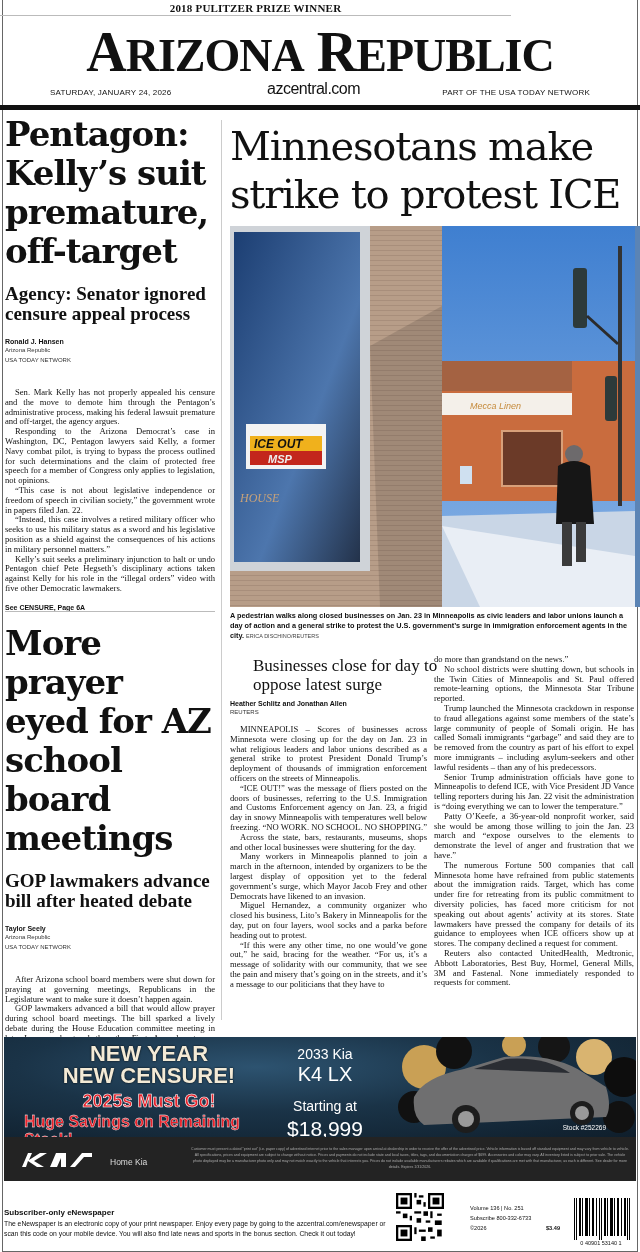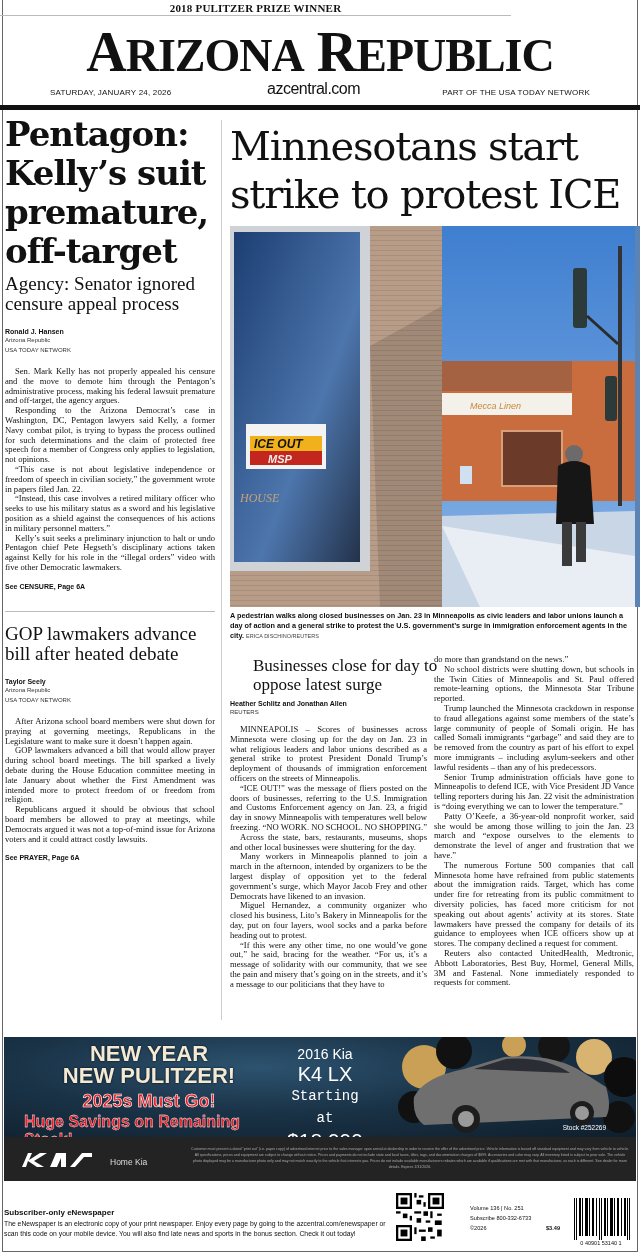--- a/index.html
+++ b/index.html
@@ -13,24 +13,24 @@
   .nameplate .sc { font-size: 46px; }
   .dateline { position: absolute; left: 50px; top: 88px; font-family: "Liberation Sans", sans-serif; font-size: 8px; letter-spacing: 0.2px; }
   .siteline { position: absolute; left: 267px; top: 80px; font-family: "Liberation Sans", sans-serif; font-size: 16px; letter-spacing: -0.5px; }
   .networkline { position: absolute; right: 50px; top: 88px; font-family: Liberation Sans, sans-serif; font-size: 8px; letter-spacing: 0.2px; }
   .rule-thick { position: absolute; left: 0; top: 105px; width: 640px; height: 5px; background: #111; }
 
   
   .vdivider { position: absolute; left: 221px; top: 120px; width: 1px; height: 900px; background: #ccc; }
   .col-left { position: absolute; left: 5px; top: 115px; width: 210px; }
   .hed-big { font-family: "DejaVu Serif", serif; font-weight: bold; font-size: 34px; line-height: 39px; letter-spacing: -1px; }
-  .dek { font-family: "Liberation Serif", serif; font-size: 19px; line-height: 20px; margin-top: 3px; }
+  .dek { font-family: "Liberation Serif", serif; font-size: 19px; line-height: 20px; margin-top: 13px; font-weight: bold; }
   .byline { font-family: "Liberation Sans", sans-serif; font-size: 7px; font-weight: bold; margin-top: 14px; }
   .affil { font-family: "Liberation Sans", sans-serif; font-size: 6px; line-height: 10px; color: #333; }
-  .body { font-family: "Liberation Serif", serif; font-size: 8.6px; line-height: 9.8px; text-align: justify; margin-top: 12px; }
+  .body { font-family: "Liberation Serif", serif; font-size: 8.6px; line-height: 9.8px; text-align: justify; margin-top: 23px; }
   .body p { text-indent: 10px; }
   .jump { font-family: "Liberation Sans", sans-serif; font-weight: bold; font-size: 7px; margin-top: 10px; }
   .hrule { height: 1px; background: #bbb; margin: 10px 0 0 0; }
 
   .story2 { position: absolute; left: 5px; top: 611px; width: 210px; }
 
   
   .lead-hed { position: absolute; left: 230px; top: 122px; width: 405px; font-family: "DejaVu Serif", serif; font-size: 40px; line-height: 48px; letter-spacing: -1.2px; }
   .photo { position: absolute; left: 230px; top: 226px; width: 471px; height: 381px; overflow: hidden; background: #5b84b5; font-style: italic; }
   .caption { position: absolute; left: 230px; top: 611px; width: 405px; font-family: "Liberation Sans", sans-serif; font-size: 7.3px; line-height: 10px; font-weight: bold; }
@@ -44,21 +44,21 @@
 
   
   .ad { position: absolute; left: 4px; top: 1037px; width: 632px; height: 144px; background: #1f1f1f; overflow: hidden; }
   .ad-top { position: absolute; left: 0; top: 0; width: 632px; height: 100px; background: radial-gradient(ellipse at 40% 30%, #2d5370 0%, #1a3347 45%, #0f1e2b 100%); }
   .ad-hl { position: absolute; left: 30px; top: 6px; width: 230px; text-align: center; font-family: "Liberation Sans", sans-serif; font-weight: bold; color: #f3ead6; font-size: 22px; line-height: 22px; text-shadow: 0 0 2px #000; }
   .ad-red1 { position: absolute; left: 30px; top: 54px; width: 230px; text-align: center; font-family: "Liberation Sans", sans-serif; font-weight: bold; color: #e8222b; font-size: 18px; -webkit-text-stroke: 0.6px #fff; }
   .ad-red2 { position: absolute; left: 20px; top: 76px; width: 250px; text-align: left; font-family: "Liberation Sans", sans-serif; font-weight: bold; color: #e8222b; font-size: 16px; -webkit-text-stroke: 0.3px #fff; }
   .ad-model { position: absolute; left: 276px; top: 8px; width: 90px; text-align: center; color: #fff; font-family: "Liberation Sans", sans-serif; }
   .ad-model .m1 { font-size: 14px; line-height: 18px; }
   .ad-model .m2 { font-size: 20px; line-height: 22px; }
-  .ad-model .m3 { font-size: 14px; line-height: 22px; margin-top: 0; font-family: Liberation Mono, monospace; }
+  .ad-model .m3 { font-size: 14px; line-height: 22px; margin-top: 10px; }
   .ad-model .m4 { font-size: 21px; line-height: 24px; }
   .ad-car { position: absolute; left: 390px; top: 0; width: 242px; height: 100px; }
   .ad-stock { position: absolute; right: 30px; top: 87px; color: #fff; font-family: "Liberation Sans", sans-serif; font-size: 6.5px; }
   .ad-bottom { position: absolute; left: 0; top: 100px; width: 632px; height: 44px; background: #232323; }
   .kia-logo { position: absolute; left: 16px; top: 15px; width: 74px; height: 16px; }
   .kia-dealer { position: absolute; left: 106px; top: 20px; color: #ddd; font-family: "Liberation Sans", sans-serif; font-size: 8.5px; }
   .ad-fine { position: absolute; left: 186px; top: 9px; width: 440px; color: #aaa; font-family: "Liberation Sans", sans-serif; font-size: 3.6px; line-height: 6px; text-align: center; }
 
   
   .footer { position: absolute; left: 4px; top: 1190px; width: 632px; height: 60px; }
@@ -98,33 +98,34 @@
     <p>Responding to the Arizona Democrat’s case in Washington, DC, Pentagon lawyers said Kelly, a former Navy combat pilot, is trying to bypass the process outlined for such determinations and the claim of protected free speech for a member of Congress only applies to legislation, not opinions.</p>
     <p>“This case is not about legislative independence or freedom of speech in civilian society,” the government wrote in papers filed Jan. 22.</p>
     <p>“Instead, this case involves a retired military officer who seeks to use his military status as a sword and his legislative position as a shield against the consequences of his actions in military personnel matters.”</p>
     <p>Kelly’s suit seeks a preliminary injunction to halt or undo Pentagon chief Pete Hegseth’s disciplinary actions taken against Kelly for his role in the “illegal orders” video with five other Democratic lawmakers.</p>
   </div>
   <div class="jump">See CENSURE, Page 6A</div>
 </div>
 
 <div class="story2">
   <div class="hrule" style="margin:0 0 12px 0;"></div>
+  <div class="hed-big">More prayer eyed for AZ school board meetings</div>
   <div class="dek">GOP lawmakers advance bill after heated debate</div>
   <div class="byline">Taylor Seely</div>
   <div class="affil">Arizona Republic</div>
   <div class="affil">USA TODAY NETWORK</div>
   <div class="body">
     <p>After Arizona school board members were shut down for praying at governing meetings, Republicans in the Legislature want to make sure it doesn’t happen again.</p>
     <p>GOP lawmakers advanced a bill that would allow prayer during school board meetings. The bill sparked a lively debate during the House Education committee meeting in late January about whether the First Amendment was intended more to protect freedom of or freedom from religion.</p>
     <p>Republicans argued it should be obvious that school board members be allowed to pray at meetings, while Democrats argued it was not a top-of-mind issue for Arizona voters and it could attract costly lawsuits.</p>
   </div>
   <div class="jump">See PRAYER, Page 6A</div>
 </div>
 
-<div class="lead-hed">Minnesotans start strike to protest ICE</div>
+<div class="lead-hed">Minnesotans make strike to protest ICE</div>
 
 <div class="photo">
   <svg width="405" height="381" viewBox="0 0 405 381">
     <defs>
       <linearGradient id="sky" x1="0" y1="0" x2="0" y2="1">
         <stop offset="0" stop-color="#3f7fd0"></stop>
           <stop offset="1" stop-color="#8ab4e6"></stop>
       </linearGradient>
       <linearGradient id="glass" x1="0" y1="0" x2="1" y2="1">
         <stop offset="0" stop-color="#1c3e72"></stop>
@@ -211,26 +212,26 @@
     <p>Patty O’Keefe, a 36-year-old nonprofit worker, said she would be among those willing to join the Jan. 23 march and “expose ourselves to the elements to demonstrate the level of anger and frustration that we have.”</p>
     <p>The numerous Fortune 500 companies that call Minnesota home have refrained from public statements about the immigration raids. Target, which has come under fire for retreating from its public commitment to diversity policies, has faced more criticism for not speaking out about agents’ activity at its stores. State lawmakers have pressed the company for details of its guidance to employees when ICE officers show up at stores. The company declined a request for comment.</p>
     <p>Reuters also contacted UnitedHealth, Medtronic, Abbott Laboratories, Best Buy, Hormel, General Mills, 3M and Fastenal. None immediately responded to requests for comment.</p>
   </div>
 </div>
 
 <div class="ad">
   <div class="ad-top">
     <div class="ad-hl">
       <div>NEW YEAR</div>
-      <div>NEW PULITZER!</div>
+      <div>NEW CENSURE!</div>
     </div>
     <div class="ad-red1">2025s Must Go!</div>
     <div class="ad-red2">Huge Savings on Remaining Stock!</div>
     <div class="ad-model">
-      <div class="m1">2016 Kia</div>
+      <div class="m1">2033 Kia</div>
       <div class="m2">K4 LX</div>
       <div class="m3">Starting at</div>
       <div class="m4">$18,999</div>
     </div>
     <svg class="ad-car" viewBox="0 0 242 100">
       <circle cx="30" cy="30" r="22" fill="#c9a055"></circle>
       <circle cx="60" cy="14" r="18" fill="#111"></circle>
       <circle cx="20" cy="70" r="16" fill="#111"></circle>
       <circle cx="160" cy="10" r="16" fill="#151515"></circle>
       <circle cx="200" cy="20" r="18" fill="#d9b470"></circle>

